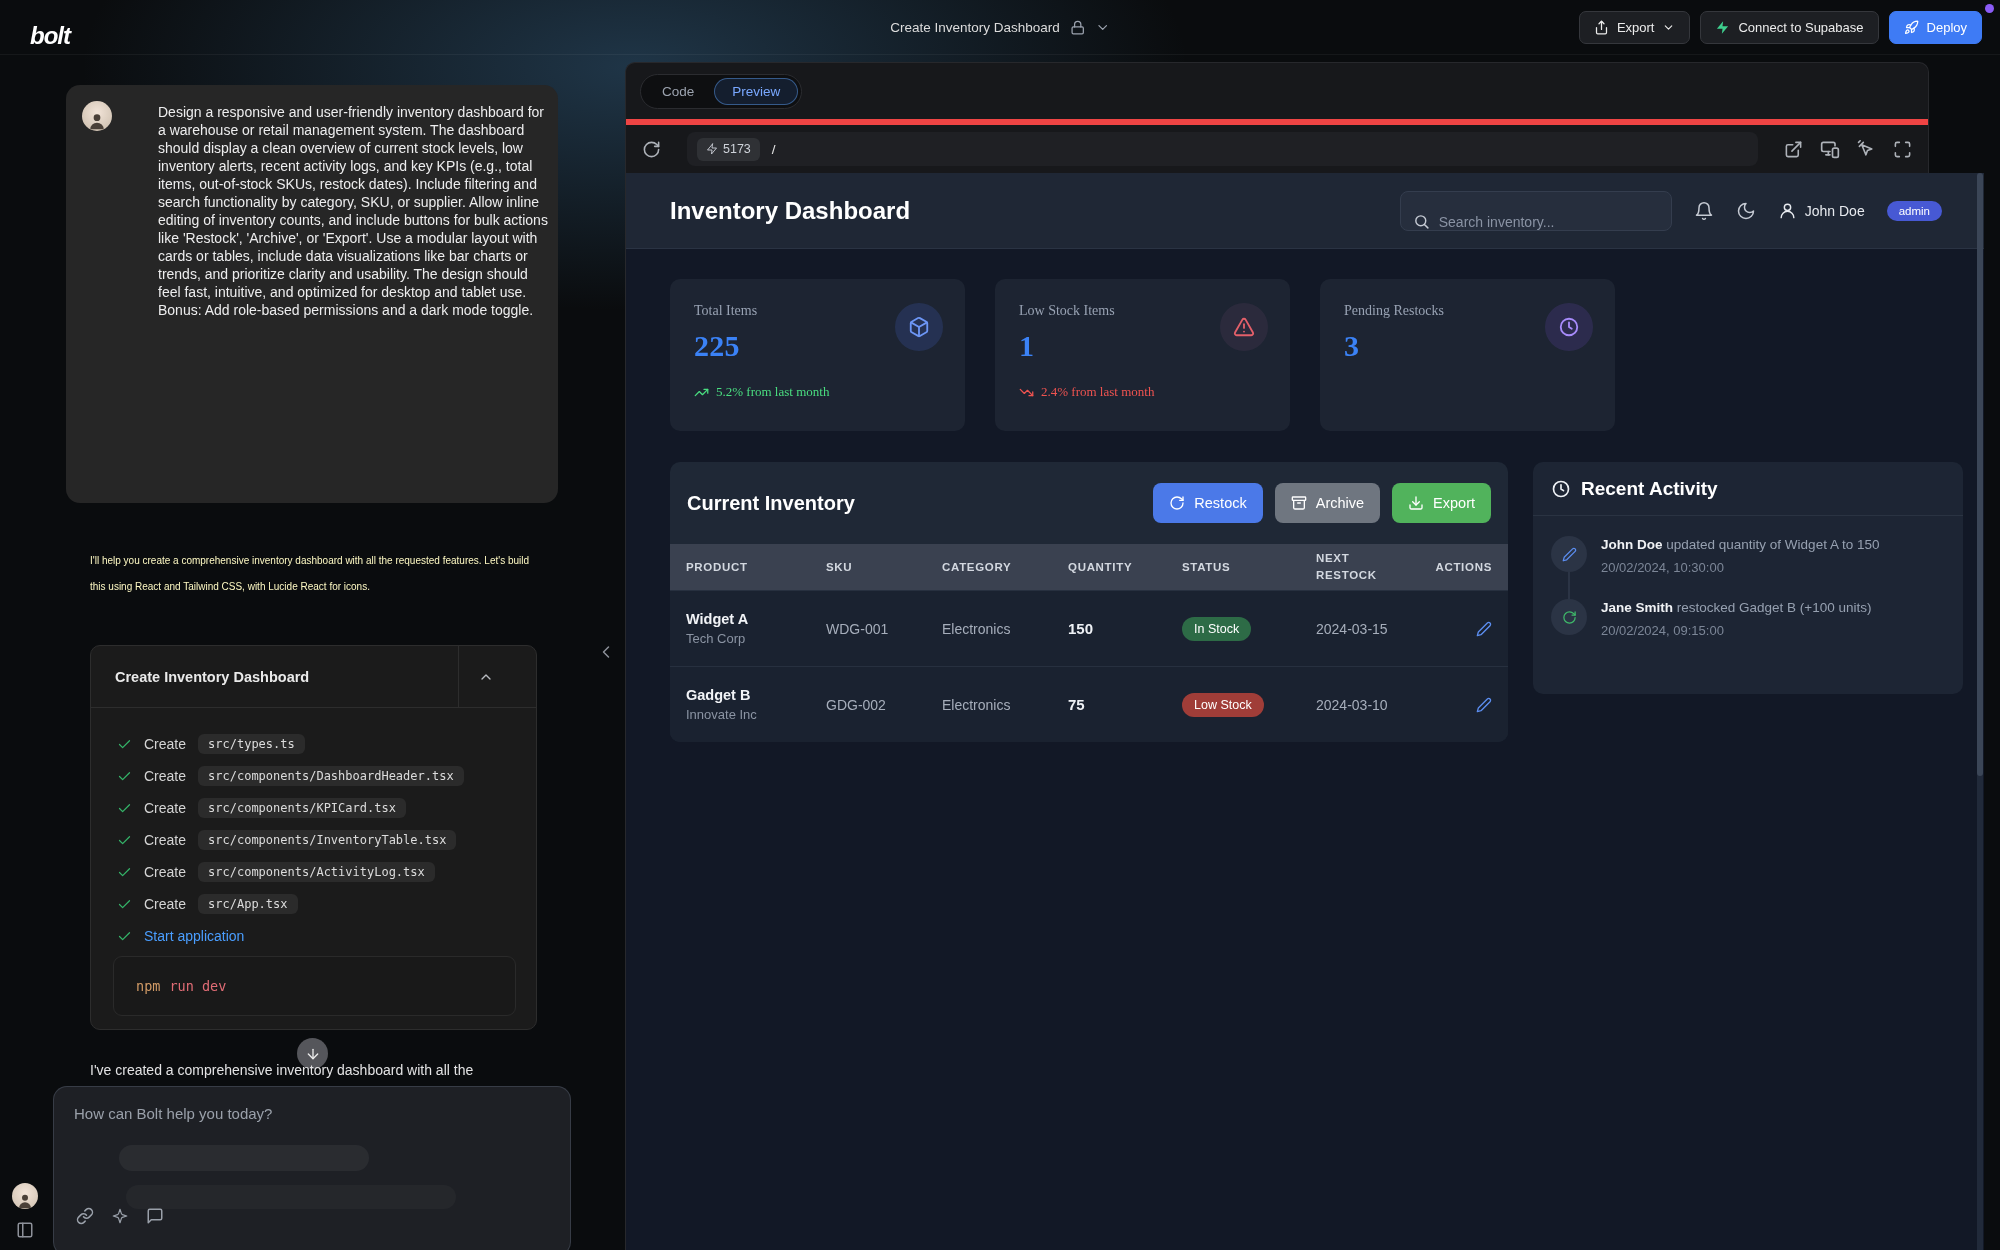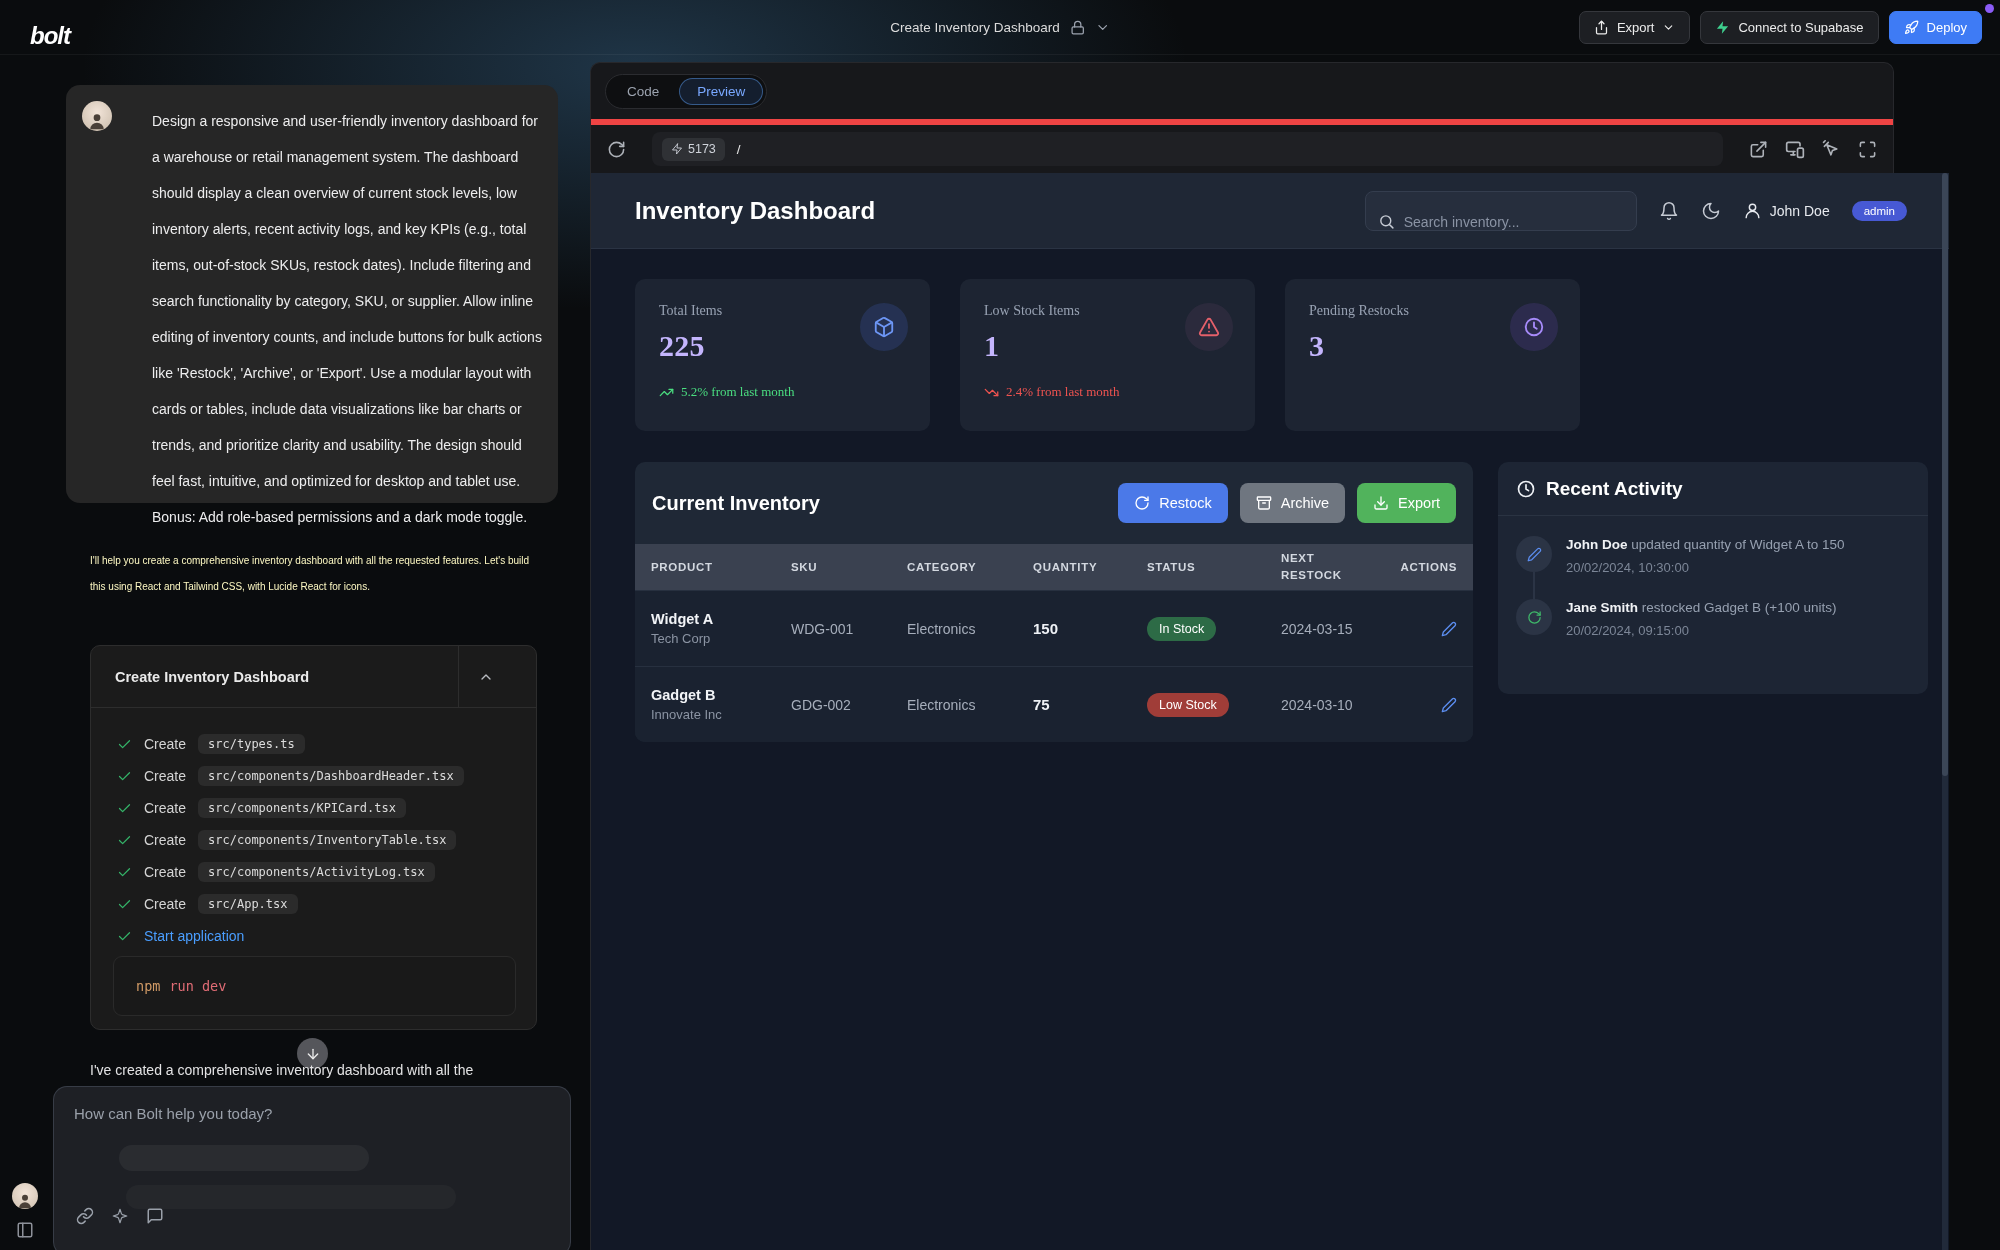--- a/index.html
+++ b/index.html
@@ -32,21 +32,21 @@
   
   .rail-avatar { position:absolute; left:12px; top:1183px; width:26px; height:26px; border-radius:50%;
     background:radial-gradient(circle at 50% 38%, #f2e4d8, #cdbfae); overflow:hidden; }
   .rail-avatar svg, .chat-avatar svg { position:absolute; left:50%; top:58%; transform:translate(-50%,-35%); color:#4a4038; }
   .rail-panel { position:absolute; left:16px; top:1221px; color:#8d9199; }
 
   
   .user-card { position:absolute; left:66px; top:85px; width:492px; height:418px; background:#262626; border-radius:14px; }
   .chat-avatar { position:absolute; left:16px; top:16px; width:30px; height:30px; border-radius:50%;
     background:radial-gradient(circle at 50% 38%, #f2e4d8, #c8baa9); overflow:hidden; }
-  .user-text { position:absolute; left:86px; top:18px; width:396px; font-size:14px; line-height:36px; color:#ededee; }
+  .user-text { position:absolute; left:92px; top:18px; width:396px; font-size:14px; line-height:18px; color:#ededee; }
 
   .ai-intro { position:absolute; left:90px; top:548px; width:452px; font-size:10px; line-height:26px; color:#fef9c3; }
 
   .artifact { position:absolute; left:90px; top:645px; width:447px; height:385px; background:#1b1b1b;
     border:1px solid #2d2d2d; border-radius:10px; }
   .artifact-head { height:62px; display:flex; align-items:center; padding:0 24px; border-bottom:1px solid #2d2d2d; }
   .artifact-title { font-size:14.5px; font-weight:700; color:#eaeaea; }
   .artifact-collapse { margin-left:auto; height:62px; width:54px; display:flex; align-items:center; justify-content:center;
     border-left:1px solid #2d2d2d; color:#b9bcc1; cursor:pointer; }
   .steps { position:absolute; left:0; top:82px; width:100%; }
@@ -70,21 +70,21 @@
   .chat-input textarea { position:absolute; left:20px; top:18px; width:470px; height:60px; background:transparent;
     border:none; outline:none; resize:none; font-family:"Liberation Sans",sans-serif; font-size:15px; color:#e8e8e8; }
   .chat-input textarea::placeholder { color:#9aa0aa; }
   .ghost { position:absolute; border-radius:13px; background:rgba(255,255,255,.055); }
   .input-icons { position:absolute; left:22px; top:120px; display:flex; gap:17px; color:#9aa0aa; }
   .input-icons .iw { cursor:pointer; }
 
   .collapse-chevron { position:absolute; left:596px; top:642px; color:#8d9199; cursor:pointer; }
 
   
-  .workbench { position:absolute; left:590px; top:62px; width:1304px; height:1188px; background:#17181b;
+  .workbench { position:absolute; left:625px; top:62px; width:1304px; height:1188px; background:#17181b;
     border:1px solid #27282c; border-bottom:none; border-radius:10px 10px 0 0; }
   .wb-tabs { height:56px; display:flex; align-items:center; padding:0 14px; }
   .toggle { display:flex; align-items:center; background:#0e0f11; border:1px solid #2b2c30; border-radius:18px; padding:3px; gap:2px; }
   .toggle .tab { padding:5px 17px; font-size:13.5px; color:#9ca3af; border-radius:14px; cursor:pointer; border:1px solid transparent; }
   .toggle .tab.active { color:#79a8ff; background:rgba(59,130,246,.13); border-color:rgba(96,165,250,.45); }
   .wb-url { height:54px; border-top:6px solid #ef4444; display:flex; align-items:center; padding:0 16px; gap:26px; }
   .reload { color:#aeb2b9; cursor:pointer; }
   .url-field { flex:1; height:34px; background:#1f2024; border-radius:8px; display:flex; align-items:center;
     padding:0 10px; gap:12px; cursor:text; }
   .port-pill { height:23px; background:#2f3135; border-radius:6px; display:flex; align-items:center; gap:5px;
@@ -105,21 +105,21 @@
     font-size:14px; color:#dfe3ea; width:200px; }
   .search-box input::placeholder { color:#8a93a4; }
   .hdr-ic { color:#c6cbd4; cursor:pointer; }
   .user-chip { display:flex; align-items:center; gap:8px; color:#e7eaef; font-size:14px; cursor:pointer; }
   .admin-badge { background:#4759d4; color:#fff; font-size:11.5px; padding:4px 12px; border-radius:999px; }
 
   .kpi-row { position:absolute; left:44px; top:106px; width:1270px; display:grid;
     grid-template-columns:repeat(4,1fr); gap:30px;font-family:Liberation Serif, serif; }
   .kpi { position:relative; height:152px; background:#1d2432; border-radius:10px; padding:24px; }
   .kpi-label { font-size:14px; color:#98a2b3; }
-  .kpi-value { font-size:30px; font-weight:700; color:#c4b5fd; margin-top:10px; letter-spacing:.3px; }
+  .kpi-value { font-size:30px; font-weight:700; color:#3b82f6; margin-top:10px; letter-spacing:.3px; }
   .kpi-trend { display:flex; align-items:center; gap:7px; font-size:13px; margin-top:21px; }
   .kpi-trend.up { color:#4ade80; } .kpi-trend.down { color:#ef5350; }
   .kpi-icon { position:absolute; right:22px; top:24px; width:48px; height:48px; border-radius:50%;
     display:flex; align-items:center; justify-content:center; }
   .kpi-icon.blue { background:rgba(79,117,245,.17); color:#6d96f5; }
   .kpi-icon.red { background:rgba(150,90,140,.12); color:#e4606a; }
   .kpi-icon.green { background:rgba(52,211,153,.10); color:#4ade80; }
   .kpi-icon.purple { background:rgba(139,92,246,.14); color:#a78bfa; }
 
   .inv-card { position:absolute; left:44px; top:289px; width:838px; height:280px; background:#1f2836;

